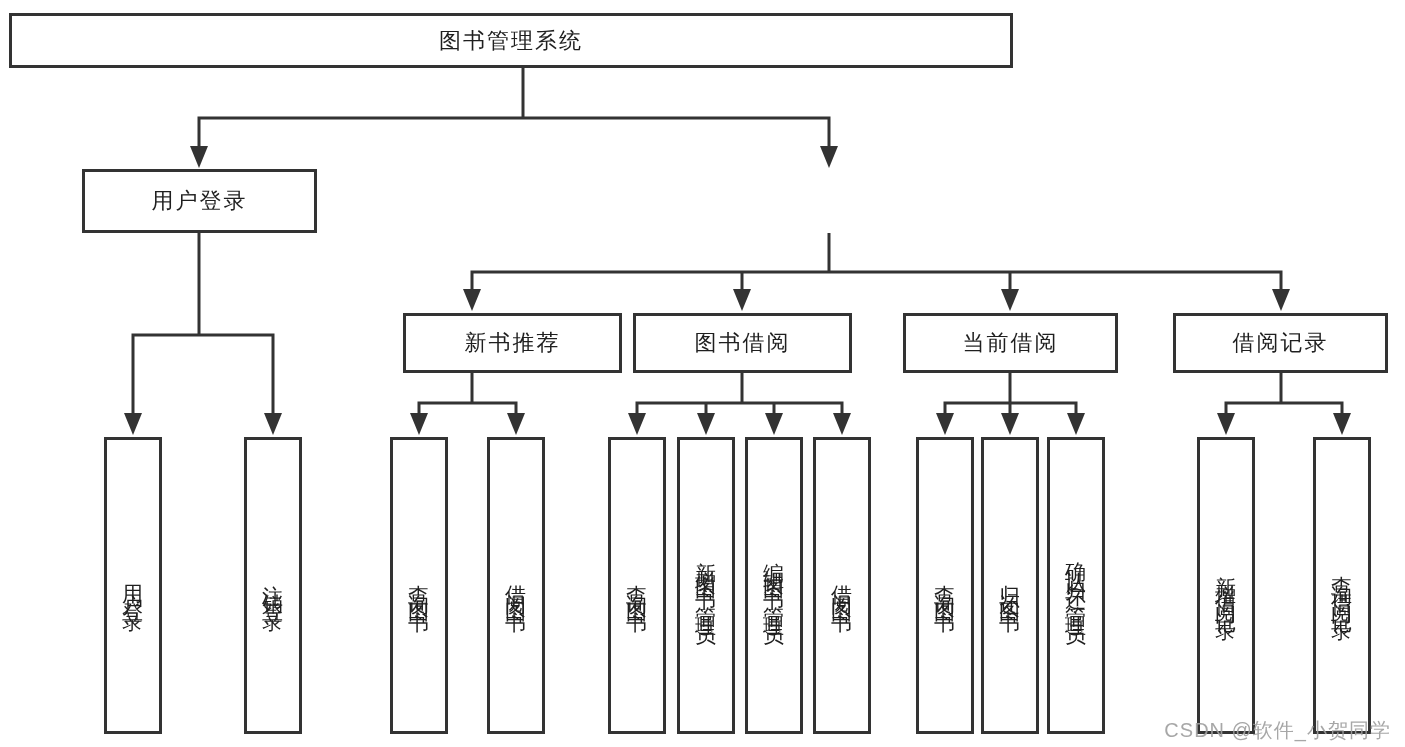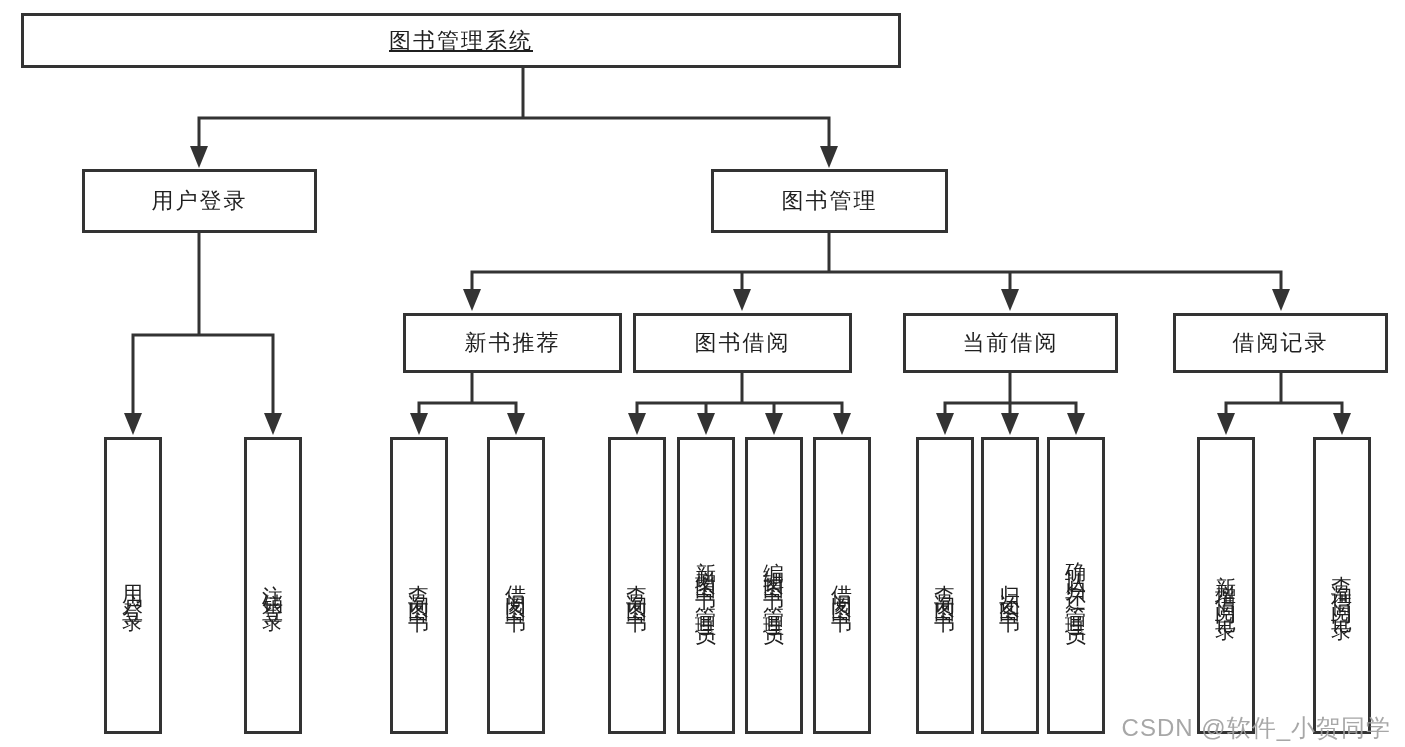--- a/index.html
+++ b/index.html
@@ -37,21 +37,21 @@
     writing-mode: vertical-rl;
     text-orientation: mixed;
     font-size: 21px;
     letter-spacing: 9px;
     line-height: 1;
   }
   .watermark {
     position: absolute;
     right: 14px;
     bottom: 3px;
-    font-size: 24px;
+    font-size: 20px;
     letter-spacing: 1px;
     color: rgba(160,160,160,0.92);
     z-index: 10;
     white-space: nowrap;
   }
 </style>
 </head>
 <body>
 
 <div class="stage">
@@ -105,24 +105,23 @@
       <path d="M765 413 L783 413 L774 435 Z"></path>
       <path d="M833 413 L851 413 L842 435 Z"></path>
       <path d="M936 413 L954 413 L945 435 Z"></path>
       <path d="M1001 413 L1019 413 L1010 435 Z"></path>
       <path d="M1067 413 L1085 413 L1076 435 Z"></path>
       <path d="M1217 413 L1235 413 L1226 435 Z"></path>
       <path d="M1333 413 L1351 413 L1342 435 Z"></path>
     </g>
   </svg>
 
-  <div class="box hbox" style="left:21px; top:13px; width:880px; height:55px;text-decoration:underline;">图书管理系统</div>
+  <div class="box hbox" style="left:9px; top:13px; width:1004px; height:55px;">图书管理系统</div>
 
   <div class="box hbox" style="left:82px; top:169px; width:235px; height:64px;">用户登录</div>
-  <div class="box hbox" style="left:711px; top:169px; width:237px; height:64px;">图书管理</div>
 
   <div class="box hbox" style="left:363px; top:313px; width:219px; height:60px;margin-left:40px;">新书推荐</div>
   <div class="box hbox" style="left:903px; top:313px; width:215px; height:60px;">当前借阅</div>
   <div class="box hbox" style="left:633px; top:313px; width:219px; height:60px;">图书借阅</div>
   <div class="box hbox" style="left:1173px; top:313px; width:215px; height:60px;">借阅记录</div>
 
   <div class="box vbox" style="left:104px; top:437px; width:58px; height:297px;">用户登录</div>
   <div class="box vbox" style="left:244px; top:437px; width:58px; height:297px;">注销登录</div>
 
   <div class="box vbox" style="left:390px; top:437px; width:58px; height:297px;">查询图书</div>

